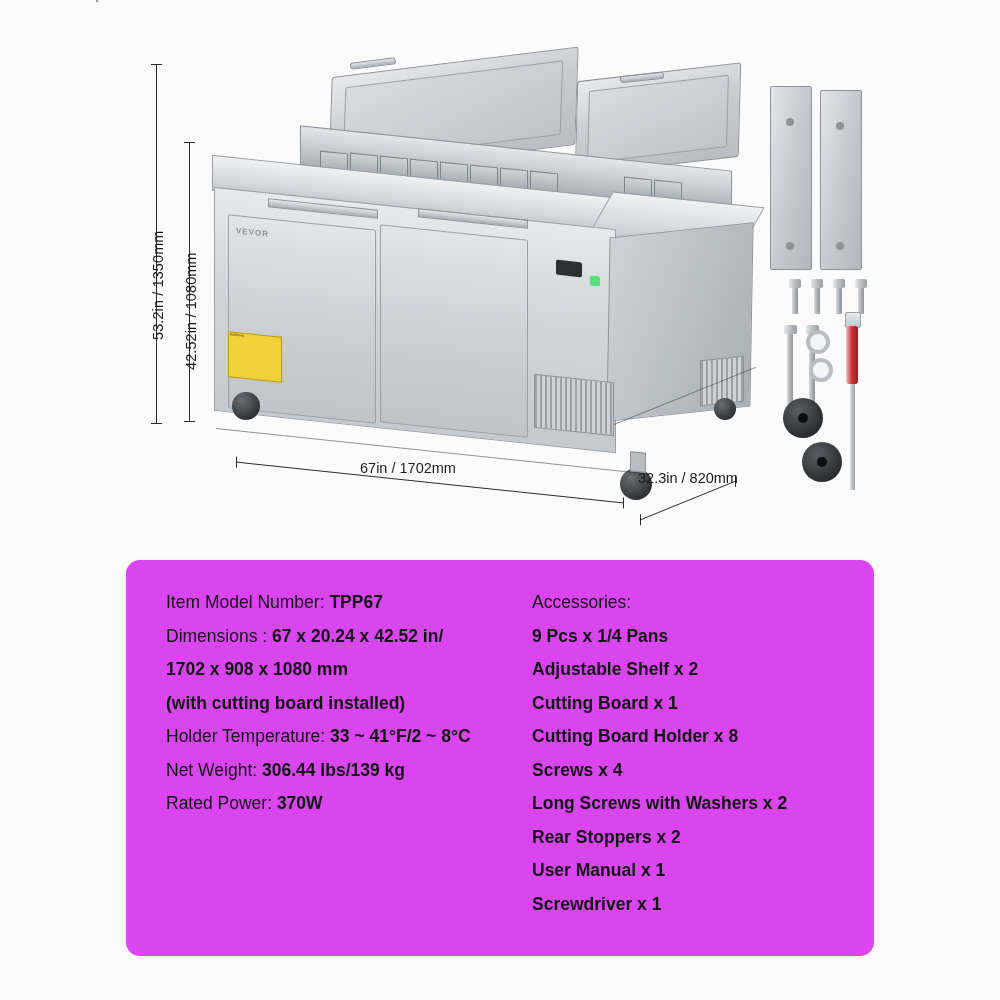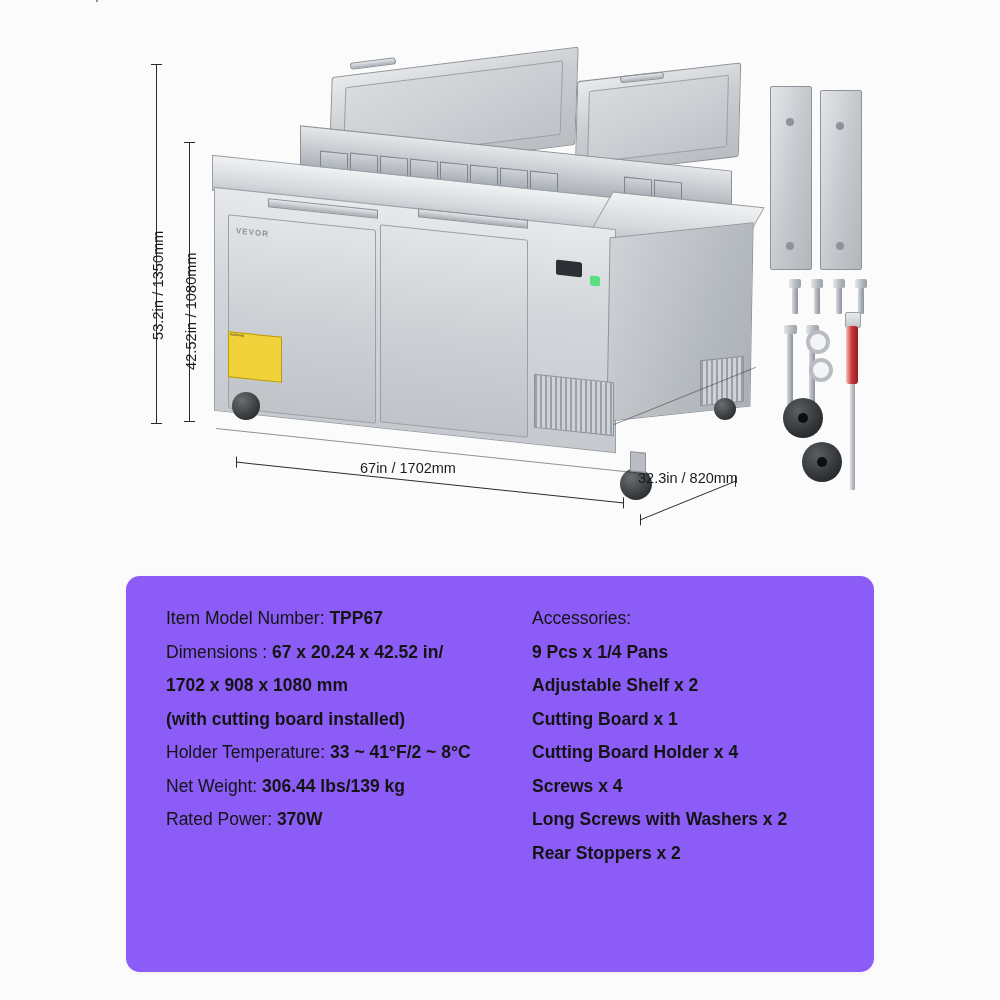--- a/index.html
+++ b/index.html
@@ -226,24 +226,24 @@
     position: absolute;
     background: linear-gradient(180deg, #e9eaec 0%, #c3c7cb 100%);
     border: 1px solid #9aa0a6;
     border-radius: 2px;
   }
 
   
   .spec-card {
     position: absolute;
     left: 126px;
-    top: 576px;
+    top: 560px;
     width: 748px;
     height: 396px;
-    background: #8b5cf6;
+    background: #d946ef;
     border-radius: 14px;
     box-shadow: 0 1px 4px rgba(0,0,0,0.06);
   }
   .spec-cols {
     display: flex;
     padding: 26px 0 0 0;
   }
   .col-left {
     width: 400px;
     padding-left: 40px;
@@ -417,21 +417,23 @@
           <span class="spec-label">Rated Power:  </span><span class="spec-value">370W</span>
         </div>
 
       </div>
 
       <div class="col-right">
         <div class="acc-title">Accessories:</div>
         <div class="acc-item">9 Pcs x 1/4 Pans</div>
         <div class="acc-item">Adjustable Shelf x 2</div>
         <div class="acc-item">Cutting Board x 1</div>
-        <div class="acc-item">Cutting Board Holder x 4</div>
+        <div class="acc-item">Cutting Board Holder x 8</div>
         <div class="acc-item">Screws x 4</div>
         <div class="acc-item">Long Screws with Washers x 2</div>
         <div class="acc-item">Rear Stoppers x 2</div>
+        <div class="acc-item">User Manual x 1</div>
+        <div class="acc-item">Screwdriver x 1</div>
       </div>
     </div>
   </div>
 
 </div>
 
 </body></html>

